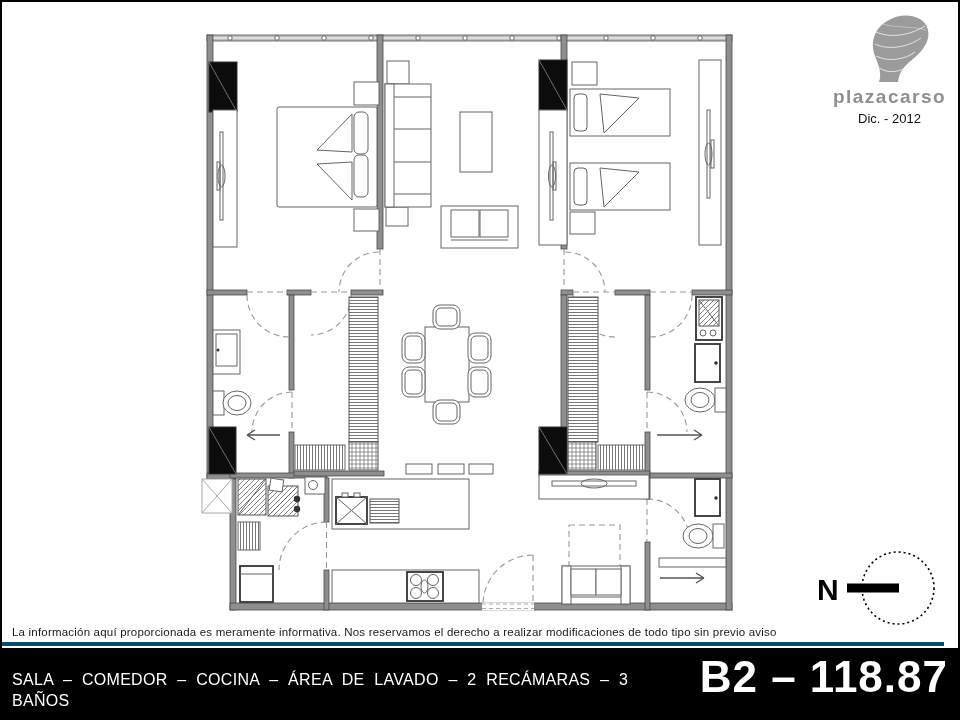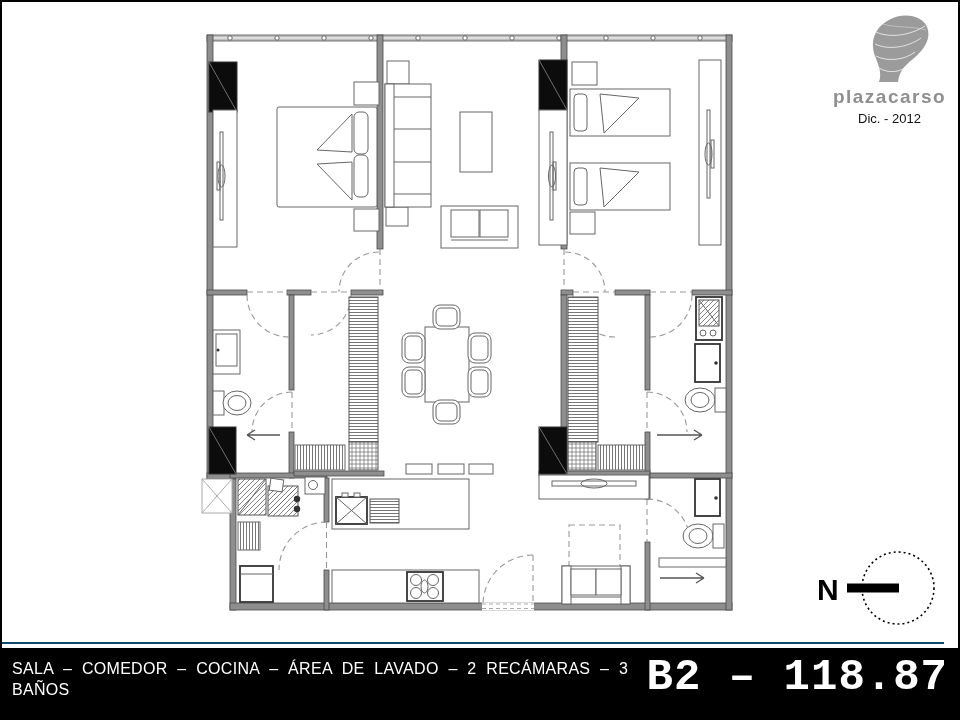--- a/index.html
+++ b/index.html
@@ -1,23 +1,23 @@
 <!DOCTYPE html>
 <html><head>
 <meta charset="utf-8">
 <style>
   html,body{margin:0;padding:0;background:#fff;}
   .page{position:relative;width:960px;height:720px;background:#fff;border:2px solid #000;box-sizing:border-box;font-family:"Liberation Sans",sans-serif;overflow:hidden;}
-  .main{position:absolute;left:0;top:0;width:942px;height:640px;border-bottom:2px solid #0c4a6e;}
+  .main{position:absolute;left:0;top:0;width:942px;height:640px;border-bottom:4px solid #0c4a6e;}
   .disclaimer{position:absolute;left:10px;bottom:4px;width:780px;font-size:11.5px;color:#1a1a1a;letter-spacing:.2px;}
   .footer{position:absolute;left:0;top:646px;width:956px;height:70px;background:#000;color:#fff;}
   .footer-desc{position:absolute;left:10px;top:10px;width:630px;font-size:16px;line-height:21px;letter-spacing:.3px;}
-  .footer-desc .l1{display:block;word-spacing:5px;}
+  .footer-desc .l1{display:block;word-spacing:5px;margin-top:11px;}
   .footer-desc .l2{display:block;word-spacing:1px;}
-  .unit{position:absolute;right:10px;top:4px;font-size:44px;font-weight:bold;letter-spacing:1px;font-family:Liberation Mono, monospace;}
+  .unit{position:absolute;right:10px;top:4px;font-size:44px;font-weight:bold;letter-spacing:1px;}
   .logo{position:absolute;left:815px;top:10px;width:145px;text-align:center;}
   .logo-brand{font-size:19px;font-weight:bold;color:#8f8f8f;letter-spacing:1.5px;margin-top:-2px;}
   .logo-date{font-size:13px;color:#111;margin-top:3px;}
   .north{position:absolute;left:795px;top:535px;}
   
   .wall{fill:#8e8e8e;stroke:#4a4a4a;stroke-width:.8;}
   .win{fill:#bdbdbd;stroke:#555;stroke-width:.8;}
   .furn{fill:#fff;stroke:#666;stroke-width:1;}
   .furnb{fill:#fff;stroke:#333;stroke-width:1.8;}
   .ln{fill:none;stroke:#666;stroke-width:1;}
@@ -329,20 +329,21 @@
       <div class="logo-brand">plazacarso</div>
       <div class="logo-date">Dic. - 2012</div>
     </div>
 
     <svg class="north" width="160" height="105" viewBox="790 530 160 105">
       <circle cx="891" cy="581" r="36" fill="none" stroke="#000" stroke-width="1.6" stroke-dasharray="2 3"></circle>
       <rect x="840" y="576.5" width="52" height="9" fill="#000"></rect>
       <text x="810" y="593" font-family="Liberation Sans, sans-serif" font-size="30" font-weight="bold" fill="#000">N</text>
     </svg>
 
+    <div class="disclaimer">La información aquí proporcionada es meramente informativa. Nos reservamos el derecho a realizar modificaciones de todo tipo sin previo aviso</div>
   </div>
 
   <div class="footer">
     <div class="footer-desc">
       <span class="l1">SALA – COMEDOR – COCINA – ÁREA DE LAVADO – 2 RECÁMARAS – 3 BAÑOS</span>
     </div>
     <div class="unit">B2 – 118.87</div>
   </div>
 </div>
 

